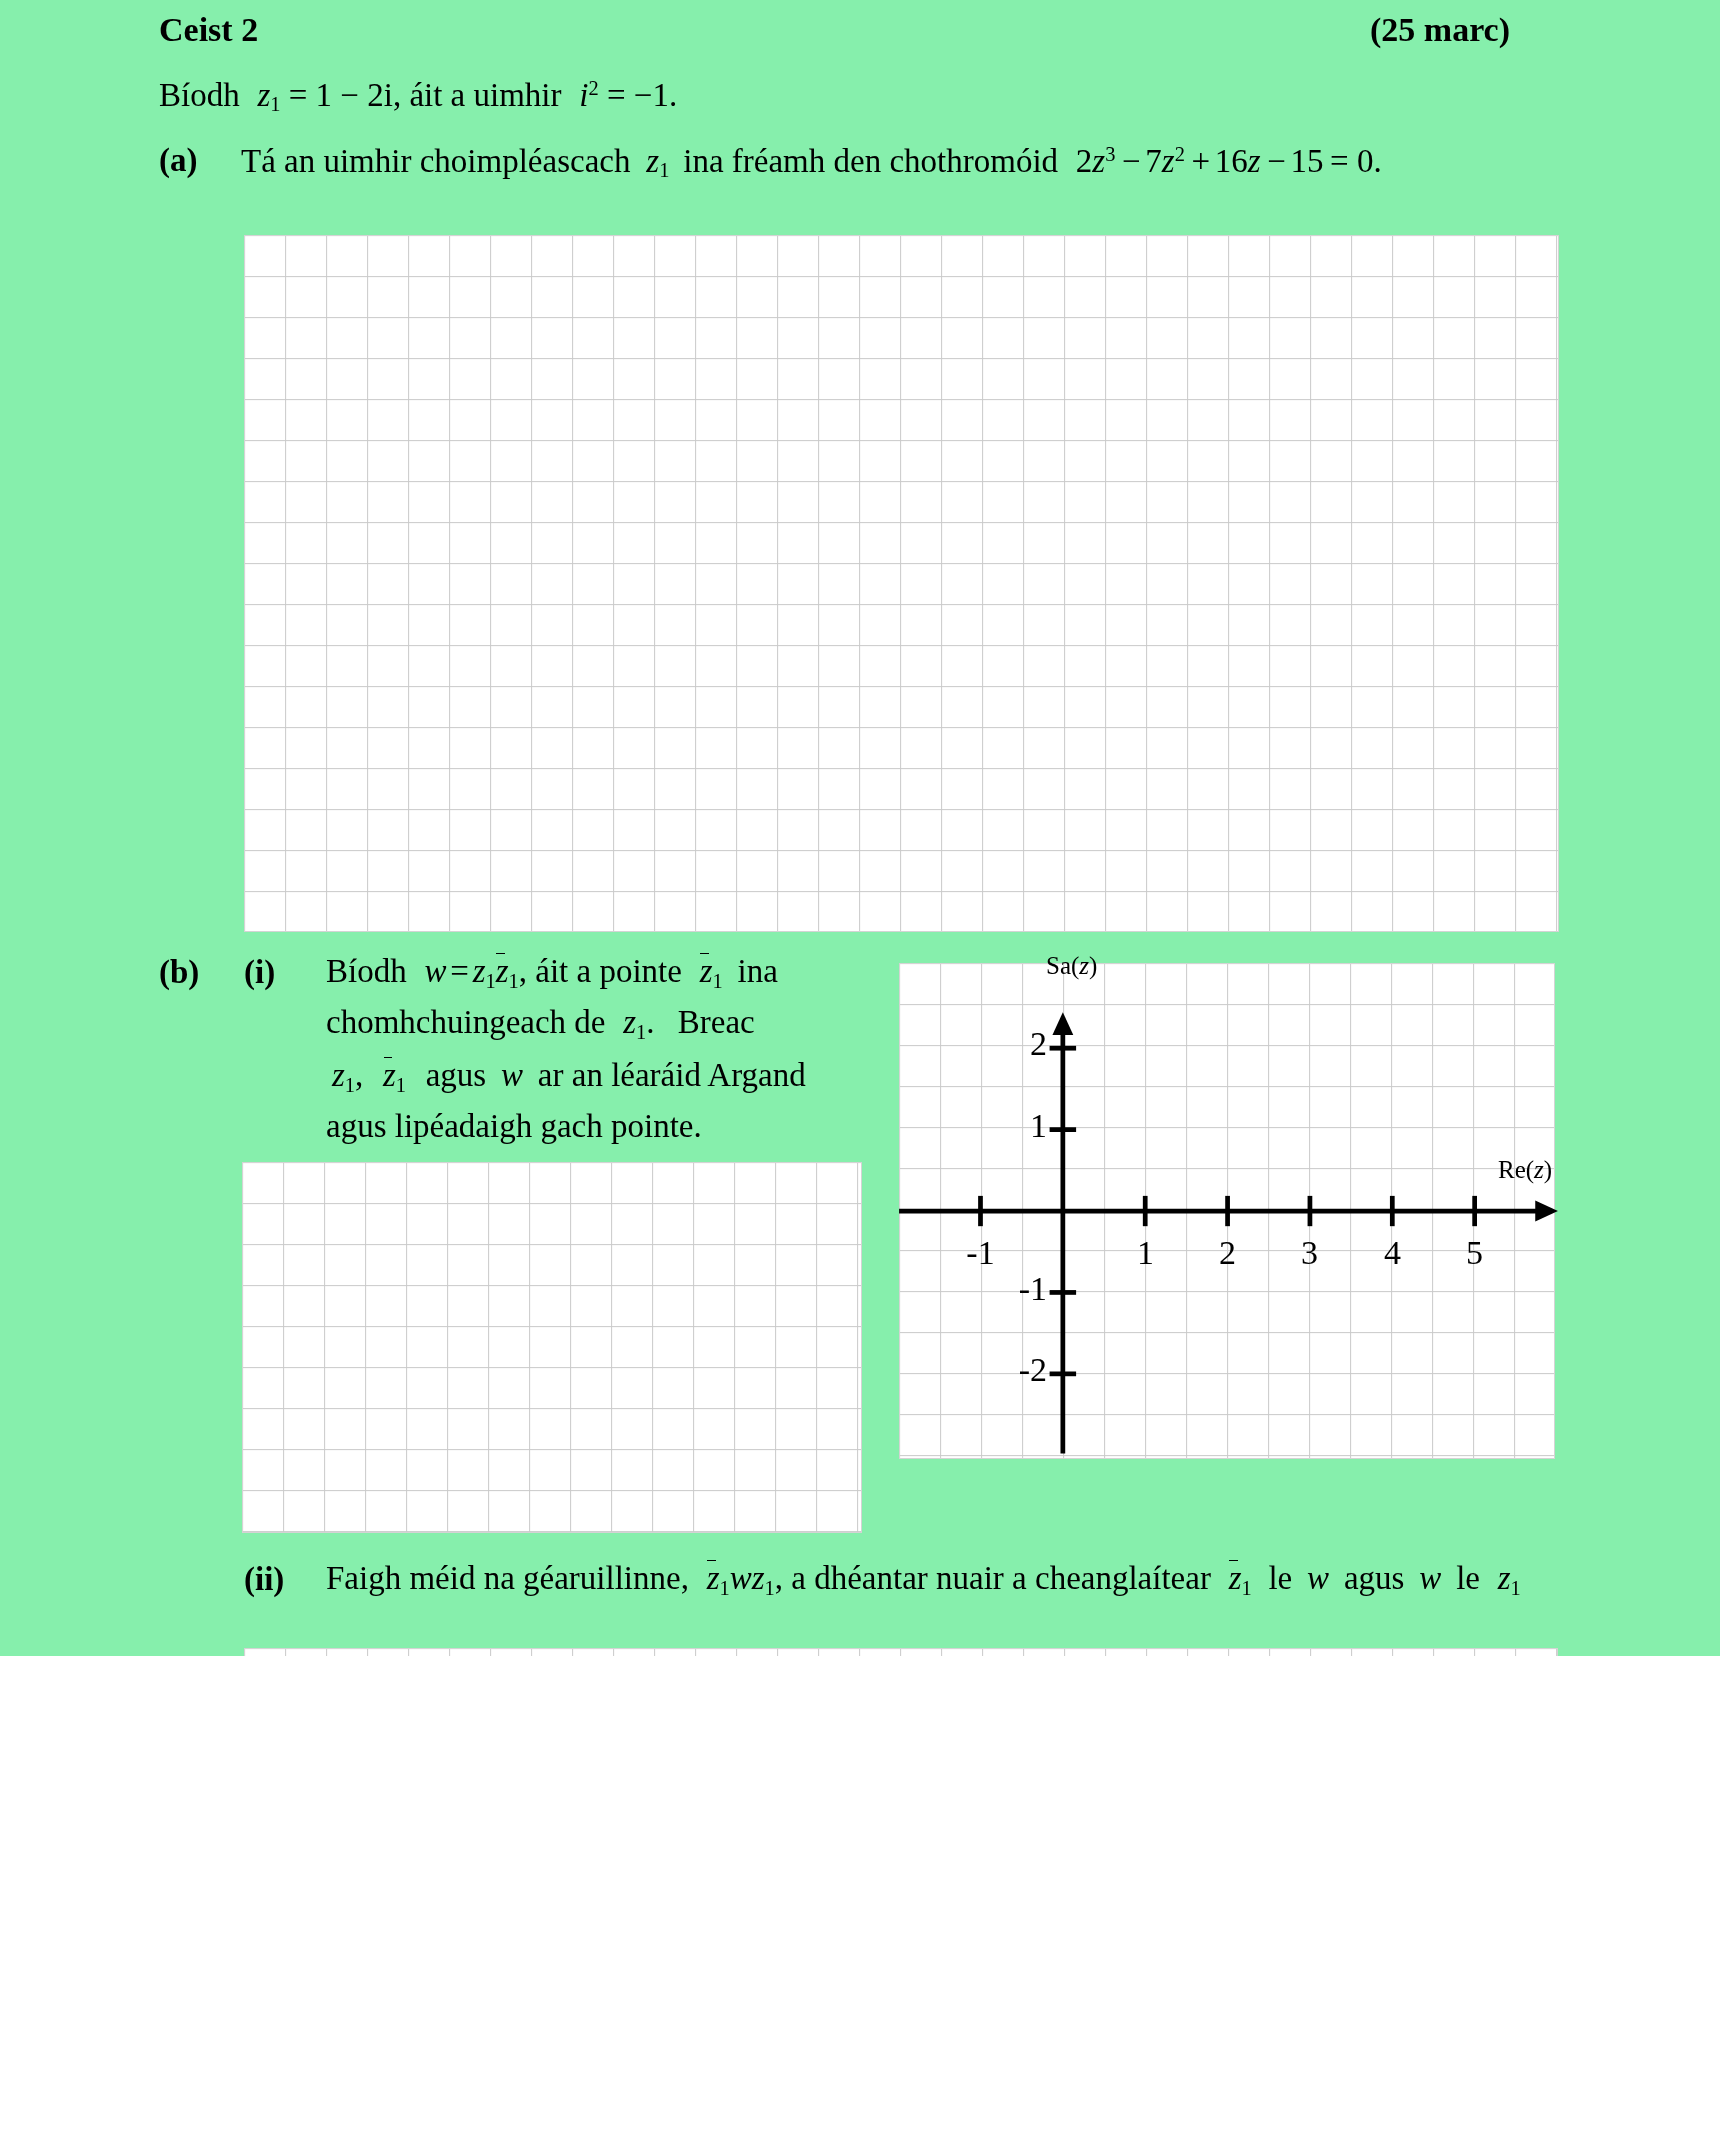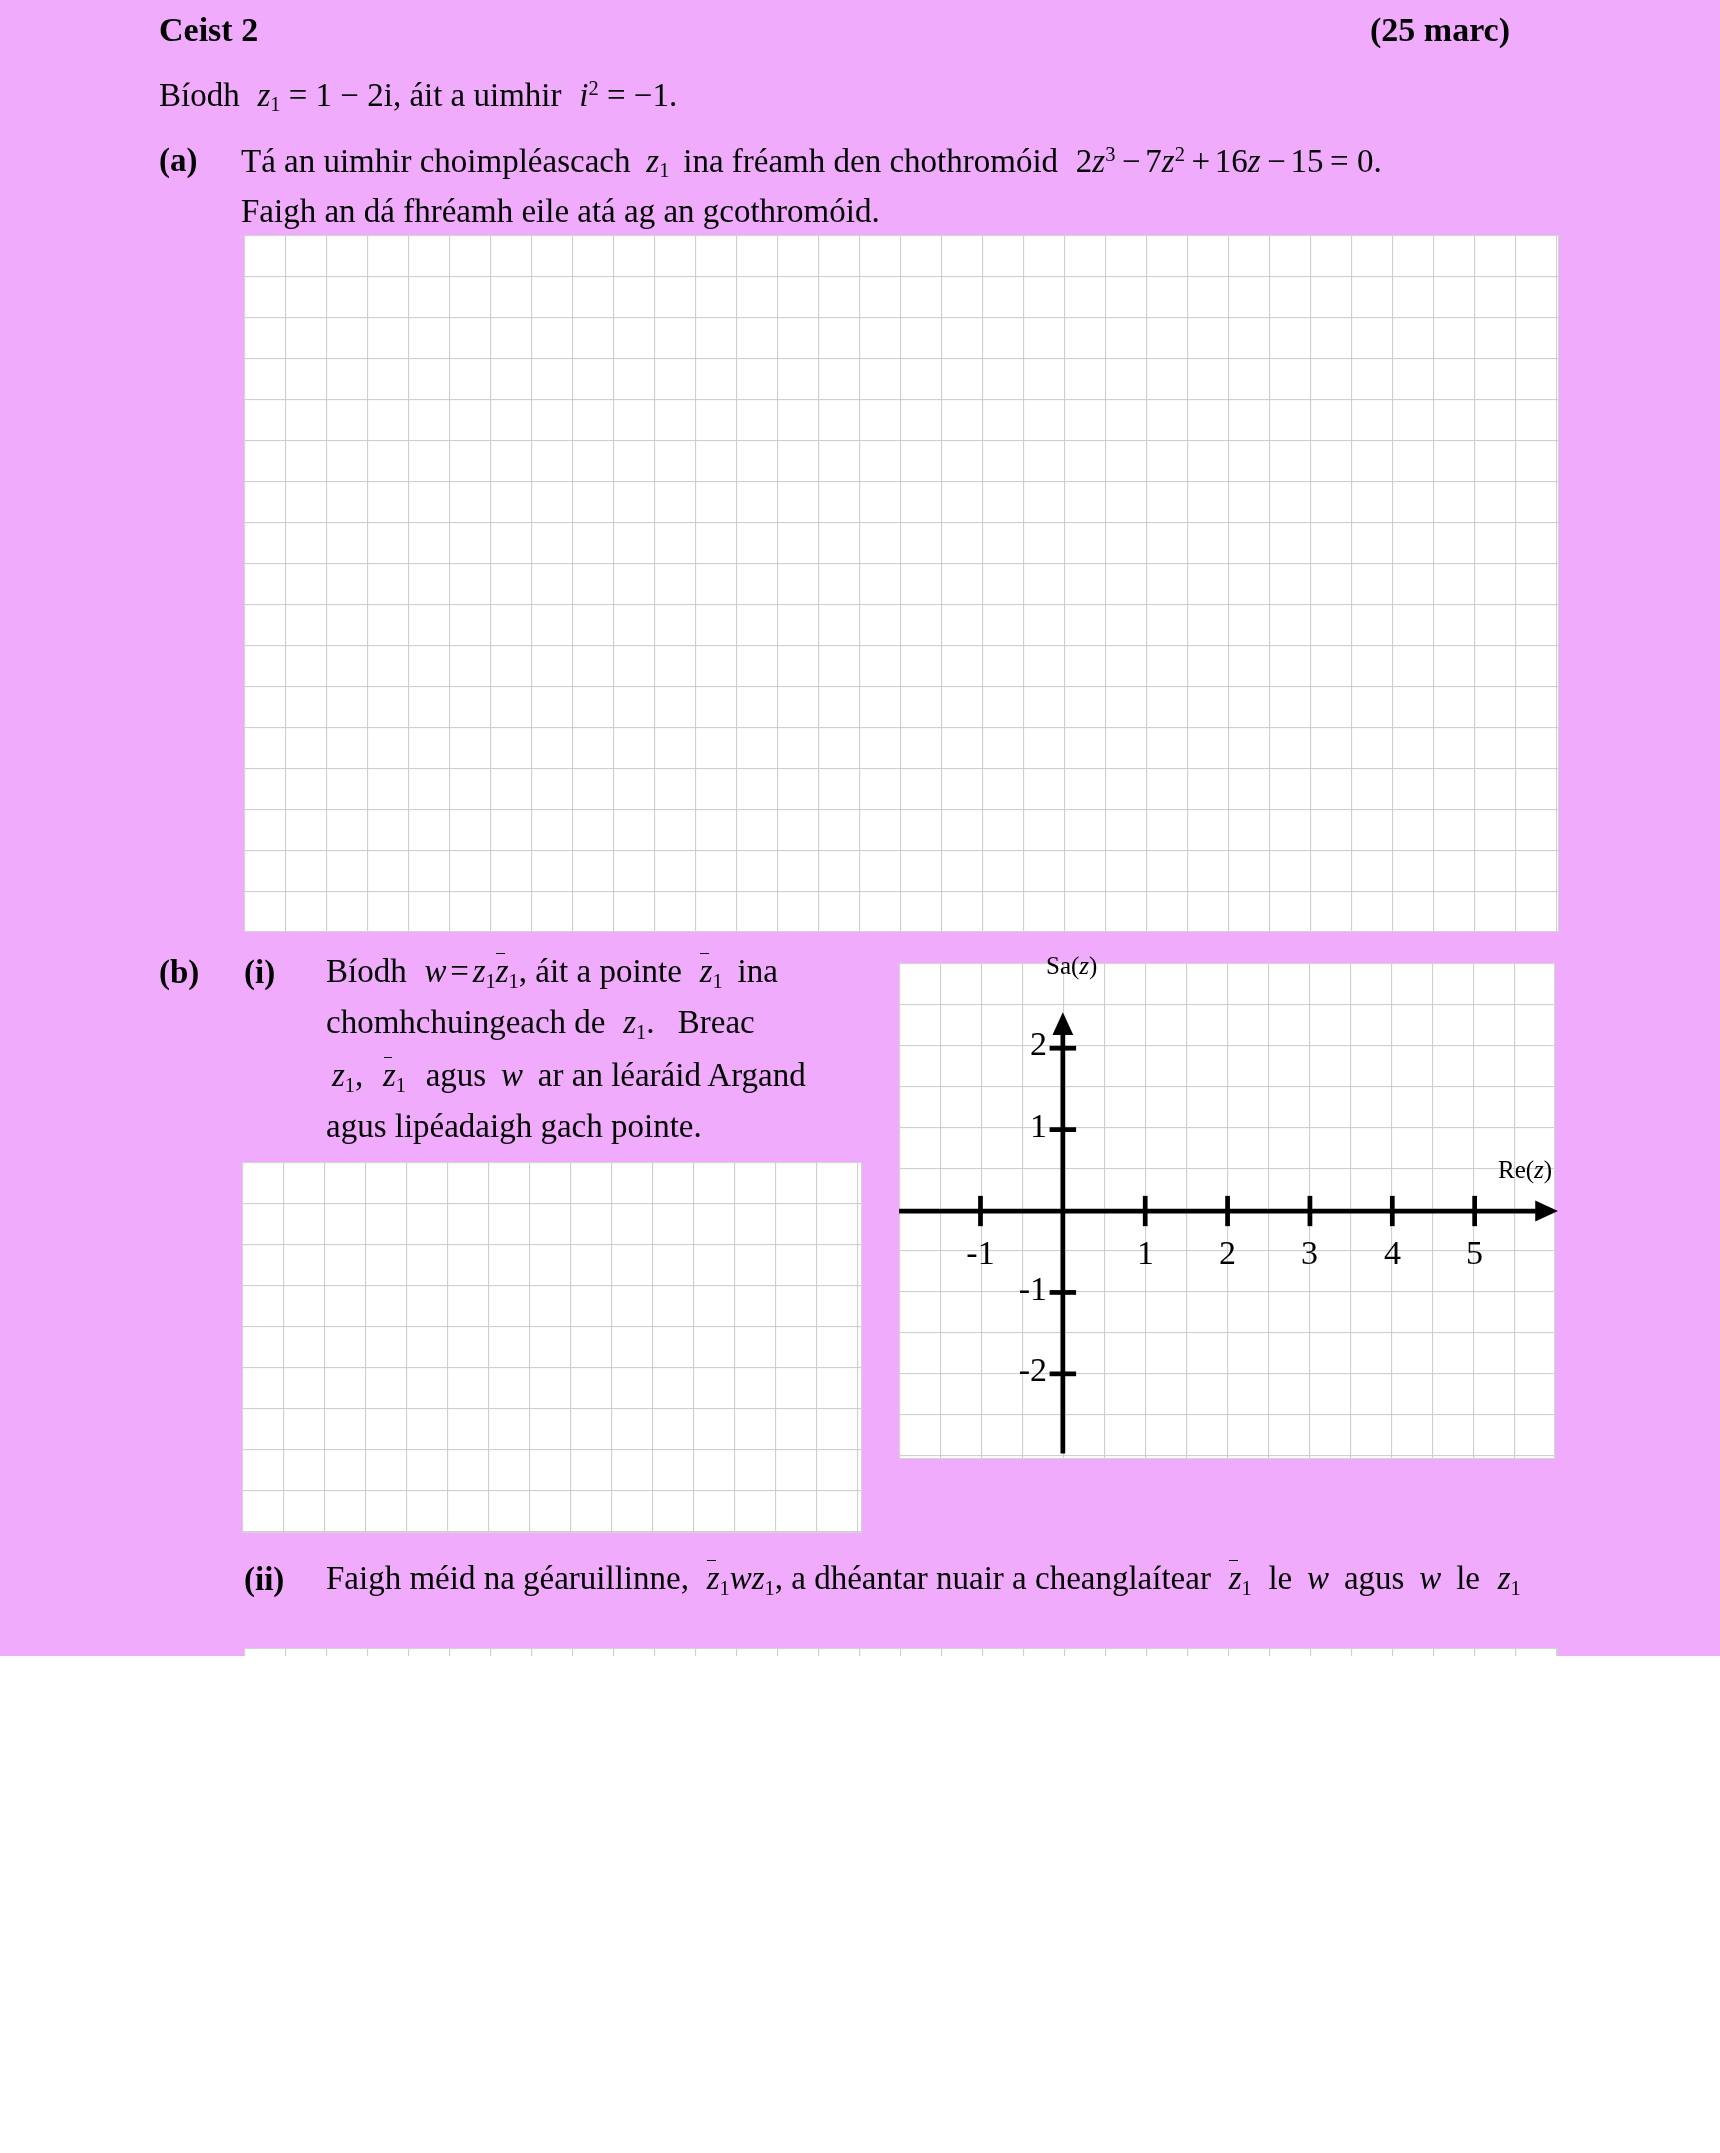--- a/index.html
+++ b/index.html
@@ -84,21 +84,21 @@
   .tick-label {
     position: absolute;
     font-size: 34px;
     white-space: nowrap;
     text-align: center;
   }
 </style>
 </head>
 <body>
 
-<div id="page" style="width: 1720px; height: 1656px; background: #f0abfc;">
+<div id="page" style="width: 1720px; height: 1656px; background: #86efac;">
 
   <div class="txt bold" style="left:159px; top:13.2px; font-size:34px;">Ceist 2</div>
 
   <div class="txt bold" style="left:1370px; top:13.2px; font-size:34px;">(25 marc)</div>
 
   <div class="txt" style="left:159px; top:78px;">
     <span>Bíodh</span>
     <span style="display:inline-block;width:9.5px"></span><span class="mathvar">z</span><sub class="sb">1</sub>
     <span>= 1 − 2i,</span>
     <span>áit a uimhir</span>
@@ -108,21 +108,20 @@
 
   <div class="txt bold" style="left:159px; top:144px;">(a)</div>
 
   <div class="txt" style="left:241px; top:144px;">
     <span>Tá an uimhir choimpléascach</span>
     <span style="display:inline-block;width:7.6px"></span><span class="mathvar">z</span><sub class="sb">1</sub>
     <span style="display:inline-block;width:5.7px"></span><span>ina fréamh den chothromóid</span>
     <span style="display:inline-block;width:9.5px"></span><span><span>2</span><span class="mathvar">z</span><sup class="sp">3</sup><span style="display:inline-block;width:6.6px"></span><span>−</span><span style="display:inline-block;width:4.7px"></span><span>7</span><span class="mathvar">z</span><sup class="sp">2</sup><span style="display:inline-block;width:6.6px"></span><span>+</span><span style="display:inline-block;width:4.7px"></span><span>16</span><span class="mathvar">z</span><span style="display:inline-block;width:6.6px"></span><span>−</span><span style="display:inline-block;width:4.7px"></span><span>15</span><span style="display:inline-block;width:6.6px"></span><span>= 0.</span></span>
   </div>
 
-  <div class="txt" style="left:241px; top:195px;">Faigh an dá fhréamh eile atá ag an gcothromóid.</div>
 
   <div class="grid" id="grid-a" style="left: 244px; top: 235px; width: 1315px; height: 697px; background-size: 41px 41px, 41px 41px;"></div>
 
   <div class="txt bold" style="left:159px; top:956px;">(b)</div>
 
   <div class="txt bold" style="left:244px; top:956px;">(i)</div>
 
   <div class="txt" style="left:326px; top:954px;">
     <span>Bíodh</span>
     <span style="display:inline-block;width:9.5px"></span><span class="mathvar">w</span><span style="display:inline-block;width:3.8px"></span><span>=</span><span style="display:inline-block;width:3.8px"></span><span class="mathvar">z</span><sub class="sb">1</sub><span class="ovl mathvar">z</span><sub class="sb">1</sub><span>, áit a pointe</span>

